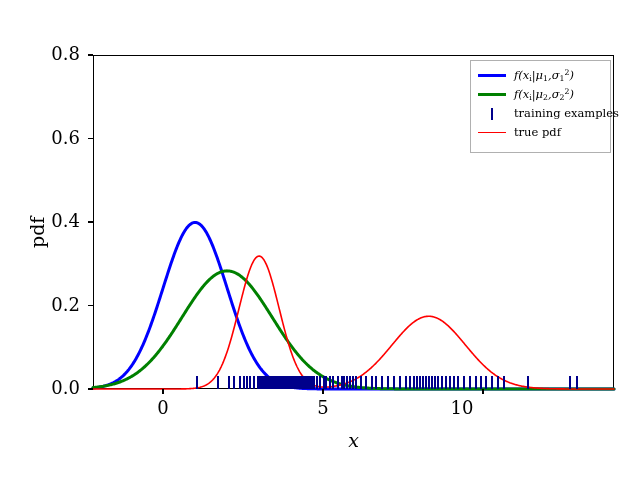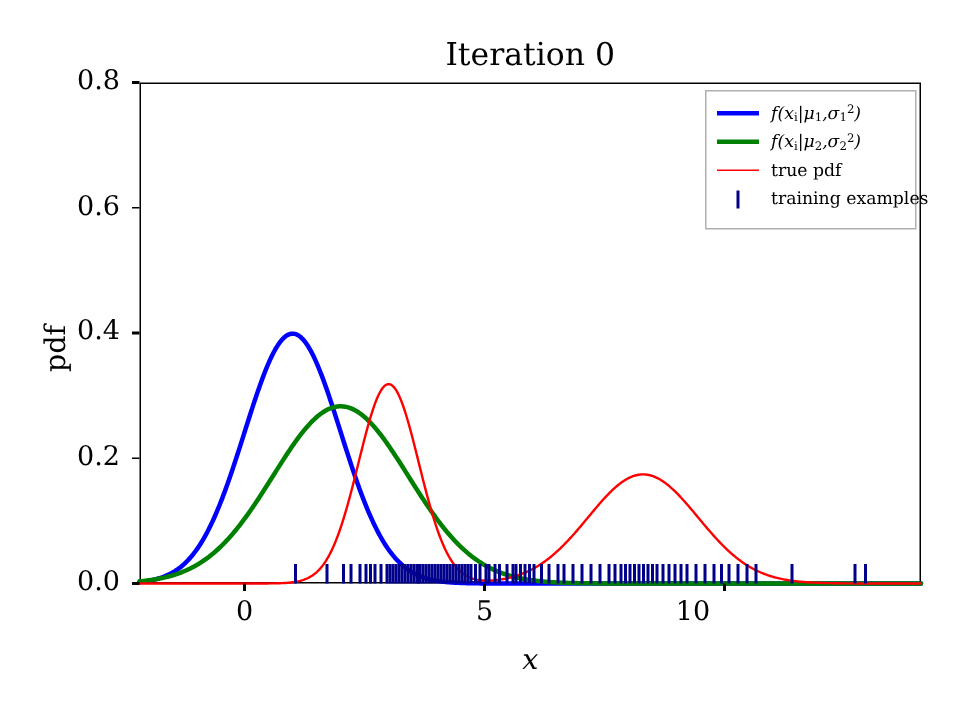--- a/index.html
+++ b/index.html
@@ -55,21 +55,20 @@
   sub{vertical-align:-0.22em;}
   sup{vertical-align:0.46em;}
   #rug-layer,#curve-layer{position:absolute;left:0;top:0;width:640px;height:480px;pointer-events:none;}
   .rug-tick{position:absolute;background:#00008b;width:2px;}
 </style>
 </head>
 <body>
 
 <div id="figure">
 
-  <div id="plot-title" style="left: 93px; width: 521px; top: 24px;">Iteration 0</div>
 
   <div class="axes-frame" id="axes-frame" style="left: 93px; top: 55px; width: 521px; height: 334px;"></div>
 
   <svg id="curve-layer" viewBox="0 0 640 480" width="640" height="480">
       <path d="M93.00,387.97 L93.74,387.89 L94.49,387.81 L95.23,387.72 L95.98,387.62 L96.72,387.52 L97.47,387.41 L98.21,387.30 L98.95,387.17 L99.70,387.04 L100.44,386.90 L101.19,386.75 L101.93,386.59 L102.68,386.42 L103.42,386.25 L104.16,386.06 L104.91,385.86 L105.65,385.65 L106.40,385.42 L107.14,385.18 L107.89,384.93 L108.63,384.67 L109.37,384.39 L110.12,384.09 L110.86,383.78 L111.61,383.45 L112.35,383.11 L113.10,382.75 L113.84,382.36 L114.58,381.96 L115.33,381.54 L116.07,381.10 L116.82,380.63 L117.56,380.14 L118.31,379.63 L119.05,379.10 L119.79,378.54 L120.54,377.95 L121.28,377.34 L122.03,376.70 L122.77,376.04 L123.52,375.34 L124.26,374.61 L125.00,373.86 L125.75,373.07 L126.49,372.25 L127.24,371.40 L127.98,370.52 L128.73,369.60 L129.47,368.65 L130.21,367.66 L130.96,366.63 L131.70,365.57 L132.45,364.47 L133.19,363.34 L133.94,362.17 L134.68,360.95 L135.42,359.70 L136.17,358.41 L136.91,357.08 L137.66,355.72 L138.40,354.31 L139.15,352.86 L139.89,351.37 L140.63,349.84 L141.38,348.27 L142.12,346.66 L142.87,345.01 L143.61,343.32 L144.36,341.59 L145.10,339.82 L145.84,338.02 L146.59,336.17 L147.33,334.29 L148.08,332.38 L148.82,330.43 L149.57,328.44 L150.31,326.42 L151.05,324.37 L151.80,322.28 L152.54,320.17 L153.29,318.03 L154.03,315.86 L154.78,313.66 L155.52,311.44 L156.26,309.20 L157.01,306.94 L157.75,304.66 L158.50,302.37 L159.24,300.06 L159.99,297.73 L160.73,295.40 L161.47,293.06 L162.22,290.71 L162.96,288.36 L163.71,286.01 L164.45,283.67 L165.20,281.33 L165.94,278.99 L166.68,276.67 L167.43,274.35 L168.17,272.06 L168.92,269.78 L169.66,267.52 L170.41,265.29 L171.15,263.09 L171.89,260.91 L172.64,258.77 L173.38,256.66 L174.13,254.60 L174.87,252.57 L175.62,250.59 L176.36,248.65 L177.10,246.77 L177.85,244.94 L178.59,243.16 L179.34,241.44 L180.08,239.78 L180.83,238.19 L181.57,236.66 L182.31,235.19 L183.06,233.80 L183.80,232.48 L184.55,231.24 L185.29,230.07 L186.04,228.97 L186.78,227.96 L187.52,227.03 L188.27,226.18 L189.01,225.42 L189.76,224.74 L190.50,224.14 L191.25,223.64 L191.99,223.22 L192.73,222.89 L193.48,222.65 L194.22,222.50 L194.97,222.44 L195.71,222.47 L196.46,222.59 L197.20,222.80 L197.94,223.10 L198.69,223.49 L199.43,223.97 L200.18,224.53 L200.92,225.19 L201.67,225.92 L202.41,226.74 L203.15,227.65 L203.90,228.64 L204.64,229.70 L205.39,230.85 L206.13,232.07 L206.88,233.37 L207.62,234.74 L208.36,236.18 L209.11,237.68 L209.85,239.26 L210.60,240.90 L211.34,242.60 L212.09,244.35 L212.83,246.17 L213.57,248.04 L214.32,249.96 L215.06,251.92 L215.81,253.93 L216.55,255.99 L217.30,258.08 L218.04,260.21 L218.78,262.38 L219.53,264.57 L220.27,266.80 L221.02,269.05 L221.76,271.32 L222.51,273.61 L223.25,275.91 L223.99,278.24 L224.74,280.57 L225.48,282.91 L226.23,285.25 L226.97,287.60 L227.72,289.95 L228.46,292.30 L229.20,294.64 L229.95,296.98 L230.69,299.30 L231.44,301.62 L232.18,303.92 L232.93,306.20 L233.67,308.47 L234.41,310.72 L235.16,312.95 L235.90,315.15 L236.65,317.33 L237.39,319.48 L238.14,321.60 L238.88,323.69 L239.62,325.76 L240.37,327.79 L241.11,329.78 L241.86,331.75 L242.60,333.68 L243.35,335.57 L244.09,337.42 L244.83,339.24 L245.58,341.02 L246.32,342.76 L247.07,344.46 L247.81,346.13 L248.56,347.75 L249.30,349.33 L250.04,350.88 L250.79,352.38 L251.53,353.84 L252.28,355.26 L253.02,356.64 L253.77,357.99 L254.51,359.29 L255.25,360.55 L256.00,361.78 L256.74,362.96 L257.49,364.11 L258.23,365.22 L258.98,366.29 L259.72,367.33 L260.46,368.33 L261.21,369.29 L261.95,370.22 L262.70,371.12 L263.44,371.98 L264.19,372.81 L264.93,373.61 L265.67,374.37 L266.42,375.11 L267.16,375.81 L267.91,376.49 L268.65,377.14 L269.40,377.76 L270.14,378.35 L270.88,378.92 L271.63,379.46 L272.37,379.98 L273.12,380.48 L273.86,380.95 L274.61,381.40 L275.35,381.83 L276.09,382.24 L276.84,382.62 L277.58,382.99 L278.33,383.34 L279.07,383.68 L279.82,383.99 L280.56,384.29 L281.30,384.58 L282.05,384.85 L282.79,385.10 L283.54,385.35 L284.28,385.57 L285.03,385.79 L285.77,385.99 L286.51,386.19 L287.26,386.37 L288.00,386.54 L288.75,386.70 L289.49,386.85 L290.24,387.00 L290.98,387.13 L291.72,387.26 L292.47,387.37 L293.21,387.49 L293.96,387.59 L294.70,387.69 L295.45,387.78 L296.19,387.87 L296.93,387.95 L297.68,388.02 L298.42,388.09 L299.17,388.16 L299.91,388.22 L300.66,388.28 L301.40,388.33 L302.14,388.38 L302.89,388.43 L303.63,388.47 L304.38,388.51 L305.12,388.55 L305.87,388.58 L306.61,388.62 L307.35,388.65 L308.10,388.67 L308.84,388.70 L309.59,388.72 L310.33,388.75 L311.08,388.77 L311.82,388.79 L312.56,388.80 L313.31,388.82 L314.05,388.83 L314.80,388.85 L315.54,388.86 L316.29,388.87 L317.03,388.88 L317.77,388.89 L318.52,388.90 L319.26,388.91 L320.01,388.92 L320.75,388.93 L321.50,388.93 L322.24,388.94 L322.98,388.94 L323.73,388.95 L324.47,388.95 L325.22,388.96 L325.96,388.96 L326.71,388.96 L327.45,388.97 L328.19,388.97 L328.94,388.97 L329.68,388.98 L330.43,388.98 L331.17,388.98 L331.92,388.98 L332.66,388.98 L333.40,388.99 L334.15,388.99 L334.89,388.99 L335.64,388.99 L336.38,388.99 L337.13,388.99 L337.87,388.99 L338.61,388.99 L339.36,388.99 L340.10,388.99 L340.85,388.99 L341.59,389.00 L342.34,389.00 L343.08,389.00 L343.82,389.00 L344.57,389.00 L345.31,389.00 L346.06,389.00 L346.80,389.00 L347.55,389.00 L348.29,389.00 L349.03,389.00 L349.78,389.00 L350.52,389.00 L351.27,389.00 L352.01,389.00 L352.76,389.00 L353.50,389.00 L354.24,389.00 L354.99,389.00 L355.73,389.00 L356.48,389.00 L357.22,389.00 L357.97,389.00 L358.71,389.00 L359.45,389.00 L360.20,389.00 L360.94,389.00 L361.69,389.00 L362.43,389.00 L363.18,389.00 L363.92,389.00 L364.66,389.00 L365.41,389.00 L366.15,389.00 L366.90,389.00 L367.64,389.00 L368.39,389.00 L369.13,389.00 L369.87,389.00 L370.62,389.00 L371.36,389.00 L372.11,389.00 L372.85,389.00 L373.60,389.00 L374.34,389.00 L375.08,389.00 L375.83,389.00 L376.57,389.00 L377.32,389.00 L378.06,389.00 L378.81,389.00 L379.55,389.00 L380.29,389.00 L381.04,389.00 L381.78,389.00 L382.53,389.00 L383.27,389.00 L384.02,389.00 L384.76,389.00 L385.50,389.00 L386.25,389.00 L386.99,389.00 L387.74,389.00 L388.48,389.00 L389.23,389.00 L389.97,389.00 L390.71,389.00 L391.46,389.00 L392.20,389.00 L392.95,389.00 L393.69,389.00 L394.44,389.00 L395.18,389.00 L395.92,389.00 L396.67,389.00 L397.41,389.00 L398.16,389.00 L398.90,389.00 L399.65,389.00 L400.39,389.00 L401.13,389.00 L401.88,389.00 L402.62,389.00 L403.37,389.00 L404.11,389.00 L404.86,389.00 L405.60,389.00 L406.34,389.00 L407.09,389.00 L407.83,389.00 L408.58,389.00 L409.32,389.00 L410.07,389.00 L410.81,389.00 L411.55,389.00 L412.30,389.00 L413.04,389.00 L413.79,389.00 L414.53,389.00 L415.28,389.00 L416.02,389.00 L416.76,389.00 L417.51,389.00 L418.25,389.00 L419.00,389.00 L419.74,389.00 L420.49,389.00 L421.23,389.00 L421.97,389.00 L422.72,389.00 L423.46,389.00 L424.21,389.00 L424.95,389.00 L425.70,389.00 L426.44,389.00 L427.18,389.00 L427.93,389.00 L428.67,389.00 L429.42,389.00 L430.16,389.00 L430.91,389.00 L431.65,389.00 L432.39,389.00 L433.14,389.00 L433.88,389.00 L434.63,389.00 L435.37,389.00 L436.12,389.00 L436.86,389.00 L437.60,389.00 L438.35,389.00 L439.09,389.00 L439.84,389.00 L440.58,389.00 L441.33,389.00 L442.07,389.00 L442.81,389.00 L443.56,389.00 L444.30,389.00 L445.05,389.00 L445.79,389.00 L446.54,389.00 L447.28,389.00 L448.02,389.00 L448.77,389.00 L449.51,389.00 L450.26,389.00 L451.00,389.00 L451.75,389.00 L452.49,389.00 L453.23,389.00 L453.98,389.00 L454.72,389.00 L455.47,389.00 L456.21,389.00 L456.96,389.00 L457.70,389.00 L458.44,389.00 L459.19,389.00 L459.93,389.00 L460.68,389.00 L461.42,389.00 L462.17,389.00 L462.91,389.00 L463.65,389.00 L464.40,389.00 L465.14,389.00 L465.89,389.00 L466.63,389.00 L467.38,389.00 L468.12,389.00 L468.86,389.00 L469.61,389.00 L470.35,389.00 L471.10,389.00 L471.84,389.00 L472.59,389.00 L473.33,389.00 L474.07,389.00 L474.82,389.00 L475.56,389.00 L476.31,389.00 L477.05,389.00 L477.80,389.00 L478.54,389.00 L479.28,389.00 L480.03,389.00 L480.77,389.00 L481.52,389.00 L482.26,389.00 L483.01,389.00 L483.75,389.00 L484.49,389.00 L485.24,389.00 L485.98,389.00 L486.73,389.00 L487.47,389.00 L488.22,389.00 L488.96,389.00 L489.70,389.00 L490.45,389.00 L491.19,389.00 L491.94,389.00 L492.68,389.00 L493.43,389.00 L494.17,389.00 L494.91,389.00 L495.66,389.00 L496.40,389.00 L497.15,389.00 L497.89,389.00 L498.64,389.00 L499.38,389.00 L500.12,389.00 L500.87,389.00 L501.61,389.00 L502.36,389.00 L503.10,389.00 L503.85,389.00 L504.59,389.00 L505.33,389.00 L506.08,389.00 L506.82,389.00 L507.57,389.00 L508.31,389.00 L509.06,389.00 L509.80,389.00 L510.54,389.00 L511.29,389.00 L512.03,389.00 L512.78,389.00 L513.52,389.00 L514.27,389.00 L515.01,389.00 L515.75,389.00 L516.50,389.00 L517.24,389.00 L517.99,389.00 L518.73,389.00 L519.48,389.00 L520.22,389.00 L520.96,389.00 L521.71,389.00 L522.45,389.00 L523.20,389.00 L523.94,389.00 L524.69,389.00 L525.43,389.00 L526.17,389.00 L526.92,389.00 L527.66,389.00 L528.41,389.00 L529.15,389.00 L529.90,389.00 L530.64,389.00 L531.38,389.00 L532.13,389.00 L532.87,389.00 L533.62,389.00 L534.36,389.00 L535.11,389.00 L535.85,389.00 L536.59,389.00 L537.34,389.00 L538.08,389.00 L538.83,389.00 L539.57,389.00 L540.32,389.00 L541.06,389.00 L541.80,389.00 L542.55,389.00 L543.29,389.00 L544.04,389.00 L544.78,389.00 L545.53,389.00 L546.27,389.00 L547.01,389.00 L547.76,389.00 L548.50,389.00 L549.25,389.00 L549.99,389.00 L550.74,389.00 L551.48,389.00 L552.22,389.00 L552.97,389.00 L553.71,389.00 L554.46,389.00 L555.20,389.00 L555.95,389.00 L556.69,389.00 L557.43,389.00 L558.18,389.00 L558.92,389.00 L559.67,389.00 L560.41,389.00 L561.16,389.00 L561.90,389.00 L562.64,389.00 L563.39,389.00 L564.13,389.00 L564.88,389.00 L565.62,389.00 L566.37,389.00 L567.11,389.00 L567.85,389.00 L568.60,389.00 L569.34,389.00 L570.09,389.00 L570.83,389.00 L571.58,389.00 L572.32,389.00 L573.06,389.00 L573.81,389.00 L574.55,389.00 L575.30,389.00 L576.04,389.00 L576.79,389.00 L577.53,389.00 L578.27,389.00 L579.02,389.00 L579.76,389.00 L580.51,389.00 L581.25,389.00 L582.00,389.00 L582.74,389.00 L583.48,389.00 L584.23,389.00 L584.97,389.00 L585.72,389.00 L586.46,389.00 L587.21,389.00 L587.95,389.00 L588.69,389.00 L589.44,389.00 L590.18,389.00 L590.93,389.00 L591.67,389.00 L592.42,389.00 L593.16,389.00 L593.90,389.00 L594.65,389.00 L595.39,389.00 L596.14,389.00 L596.88,389.00 L597.63,389.00 L598.37,389.00 L599.11,389.00 L599.86,389.00 L600.60,389.00 L601.35,389.00 L602.09,389.00 L602.84,389.00 L603.58,389.00 L604.32,389.00 L605.07,389.00 L605.81,389.00 L606.56,389.00 L607.30,389.00 L608.05,389.00 L608.79,389.00 L609.53,389.00 L610.28,389.00 L611.02,389.00 L611.77,389.00 L612.51,389.00 L613.26,389.00 L614.00,389.00 " fill="none" stroke="#0000ff" stroke-width="3" stroke-linejoin="round" stroke-linecap="round"></path>
       <path d="M93.00,387.57 L93.74,387.50 L94.49,387.43 L95.23,387.35 L95.98,387.27 L96.72,387.18 L97.47,387.09 L98.21,387.00 L98.95,386.90 L99.70,386.80 L100.44,386.70 L101.19,386.59 L101.93,386.48 L102.68,386.36 L103.42,386.24 L104.16,386.11 L104.91,385.98 L105.65,385.84 L106.40,385.70 L107.14,385.55 L107.89,385.39 L108.63,385.23 L109.37,385.07 L110.12,384.90 L110.86,384.72 L111.61,384.53 L112.35,384.34 L113.10,384.14 L113.84,383.94 L114.58,383.72 L115.33,383.50 L116.07,383.27 L116.82,383.04 L117.56,382.79 L118.31,382.54 L119.05,382.28 L119.79,382.01 L120.54,381.73 L121.28,381.44 L122.03,381.14 L122.77,380.84 L123.52,380.52 L124.26,380.20 L125.00,379.86 L125.75,379.51 L126.49,379.16 L127.24,378.79 L127.98,378.41 L128.73,378.02 L129.47,377.62 L130.21,377.21 L130.96,376.79 L131.70,376.35 L132.45,375.91 L133.19,375.45 L133.94,374.98 L134.68,374.49 L135.42,374.00 L136.17,373.49 L136.91,372.96 L137.66,372.43 L138.40,371.88 L139.15,371.32 L139.89,370.74 L140.63,370.15 L141.38,369.55 L142.12,368.94 L142.87,368.31 L143.61,367.66 L144.36,367.00 L145.10,366.33 L145.84,365.65 L146.59,364.94 L147.33,364.23 L148.08,363.50 L148.82,362.76 L149.57,362.00 L150.31,361.23 L151.05,360.44 L151.80,359.64 L152.54,358.82 L153.29,357.99 L154.03,357.15 L154.78,356.29 L155.52,355.42 L156.26,354.54 L157.01,353.64 L157.75,352.72 L158.50,351.80 L159.24,350.86 L159.99,349.91 L160.73,348.94 L161.47,347.96 L162.22,346.97 L162.96,345.97 L163.71,344.95 L164.45,343.93 L165.20,342.89 L165.94,341.84 L166.68,340.78 L167.43,339.71 L168.17,338.63 L168.92,337.54 L169.66,336.44 L170.41,335.34 L171.15,334.22 L171.89,333.10 L172.64,331.97 L173.38,330.83 L174.13,329.68 L174.87,328.53 L175.62,327.37 L176.36,326.21 L177.10,325.04 L177.85,323.87 L178.59,322.70 L179.34,321.52 L180.08,320.34 L180.83,319.16 L181.57,317.98 L182.31,316.80 L183.06,315.62 L183.80,314.44 L184.55,313.26 L185.29,312.08 L186.04,310.91 L186.78,309.74 L187.52,308.57 L188.27,307.41 L189.01,306.26 L189.76,305.11 L190.50,303.97 L191.25,302.84 L191.99,301.71 L192.73,300.60 L193.48,299.49 L194.22,298.40 L194.97,297.31 L195.71,296.24 L196.46,295.19 L197.20,294.14 L197.94,293.11 L198.69,292.10 L199.43,291.10 L200.18,290.12 L200.92,289.16 L201.67,288.21 L202.41,287.28 L203.15,286.38 L203.90,285.49 L204.64,284.62 L205.39,283.78 L206.13,282.95 L206.88,282.15 L207.62,281.37 L208.36,280.62 L209.11,279.89 L209.85,279.19 L210.60,278.51 L211.34,277.85 L212.09,277.23 L212.83,276.63 L213.57,276.06 L214.32,275.51 L215.06,275.00 L215.81,274.51 L216.55,274.05 L217.30,273.62 L218.04,273.23 L218.78,272.86 L219.53,272.52 L220.27,272.21 L221.02,271.94 L221.76,271.69 L222.51,271.48 L223.25,271.30 L223.99,271.15 L224.74,271.03 L225.48,270.95 L226.23,270.90 L226.97,270.87 L227.72,270.88 L228.46,270.93 L229.20,271.00 L229.95,271.11 L230.69,271.25 L231.44,271.42 L232.18,271.62 L232.93,271.86 L233.67,272.12 L234.41,272.42 L235.16,272.75 L235.90,273.10 L236.65,273.49 L237.39,273.91 L238.14,274.36 L238.88,274.84 L239.62,275.34 L240.37,275.88 L241.11,276.44 L241.86,277.03 L242.60,277.65 L243.35,278.30 L244.09,278.97 L244.83,279.66 L245.58,280.38 L246.32,281.13 L247.07,281.90 L247.81,282.69 L248.56,283.51 L249.30,284.35 L250.04,285.21 L250.79,286.09 L251.53,286.99 L252.28,287.91 L253.02,288.85 L253.77,289.81 L254.51,290.79 L255.25,291.78 L256.00,292.79 L256.74,293.81 L257.49,294.85 L258.23,295.91 L258.98,296.97 L259.72,298.05 L260.46,299.14 L261.21,300.24 L261.95,301.35 L262.70,302.48 L263.44,303.61 L264.19,304.75 L264.93,305.89 L265.67,307.04 L266.42,308.20 L267.16,309.37 L267.91,310.54 L268.65,311.71 L269.40,312.88 L270.14,314.06 L270.88,315.24 L271.63,316.42 L272.37,317.61 L273.12,318.79 L273.86,319.97 L274.61,321.15 L275.35,322.32 L276.09,323.50 L276.84,324.67 L277.58,325.84 L278.33,327.00 L279.07,328.16 L279.82,329.31 L280.56,330.46 L281.30,331.60 L282.05,332.74 L282.79,333.86 L283.54,334.98 L284.28,336.09 L285.03,337.19 L285.77,338.29 L286.51,339.37 L287.26,340.44 L288.00,341.50 L288.75,342.56 L289.49,343.60 L290.24,344.63 L290.98,345.65 L291.72,346.65 L292.47,347.65 L293.21,348.63 L293.96,349.60 L294.70,350.56 L295.45,351.50 L296.19,352.43 L296.93,353.35 L297.68,354.25 L298.42,355.14 L299.17,356.02 L299.91,356.88 L300.66,357.73 L301.40,358.56 L302.14,359.38 L302.89,360.18 L303.63,360.98 L304.38,361.75 L305.12,362.52 L305.87,363.26 L306.61,364.00 L307.35,364.72 L308.10,365.42 L308.84,366.11 L309.59,366.79 L310.33,367.45 L311.08,368.10 L311.82,368.74 L312.56,369.36 L313.31,369.96 L314.05,370.56 L314.80,371.14 L315.54,371.70 L316.29,372.26 L317.03,372.79 L317.77,373.32 L318.52,373.83 L319.26,374.33 L320.01,374.82 L320.75,375.30 L321.50,375.76 L322.24,376.21 L322.98,376.65 L323.73,377.08 L324.47,377.49 L325.22,377.90 L325.96,378.29 L326.71,378.67 L327.45,379.04 L328.19,379.40 L328.94,379.75 L329.68,380.09 L330.43,380.42 L331.17,380.74 L331.92,381.05 L332.66,381.35 L333.40,381.64 L334.15,381.92 L334.89,382.19 L335.64,382.46 L336.38,382.71 L337.13,382.96 L337.87,383.20 L338.61,383.43 L339.36,383.65 L340.10,383.87 L340.85,384.08 L341.59,384.28 L342.34,384.47 L343.08,384.66 L343.82,384.84 L344.57,385.01 L345.31,385.18 L346.06,385.34 L346.80,385.50 L347.55,385.65 L348.29,385.80 L349.03,385.93 L349.78,386.07 L350.52,386.20 L351.27,386.32 L352.01,386.44 L352.76,386.56 L353.50,386.67 L354.24,386.77 L354.99,386.87 L355.73,386.97 L356.48,387.06 L357.22,387.15 L357.97,387.24 L358.71,387.32 L359.45,387.40 L360.20,387.48 L360.94,387.55 L361.69,387.62 L362.43,387.69 L363.18,387.75 L363.92,387.81 L364.66,387.87 L365.41,387.92 L366.15,387.98 L366.90,388.03 L367.64,388.08 L368.39,388.12 L369.13,388.17 L369.87,388.21 L370.62,388.25 L371.36,388.29 L372.11,388.32 L372.85,388.36 L373.60,388.39 L374.34,388.42 L375.08,388.45 L375.83,388.48 L376.57,388.51 L377.32,388.54 L378.06,388.56 L378.81,388.59 L379.55,388.61 L380.29,388.63 L381.04,388.65 L381.78,388.67 L382.53,388.69 L383.27,388.70 L384.02,388.72 L384.76,388.74 L385.50,388.75 L386.25,388.77 L386.99,388.78 L387.74,388.79 L388.48,388.80 L389.23,388.81 L389.97,388.83 L390.71,388.84 L391.46,388.84 L392.20,388.85 L392.95,388.86 L393.69,388.87 L394.44,388.88 L395.18,388.89 L395.92,388.89 L396.67,388.90 L397.41,388.90 L398.16,388.91 L398.90,388.92 L399.65,388.92 L400.39,388.93 L401.13,388.93 L401.88,388.93 L402.62,388.94 L403.37,388.94 L404.11,388.95 L404.86,388.95 L405.60,388.95 L406.34,388.96 L407.09,388.96 L407.83,388.96 L408.58,388.96 L409.32,388.97 L410.07,388.97 L410.81,388.97 L411.55,388.97 L412.30,388.97 L413.04,388.98 L413.79,388.98 L414.53,388.98 L415.28,388.98 L416.02,388.98 L416.76,388.98 L417.51,388.98 L418.25,388.99 L419.00,388.99 L419.74,388.99 L420.49,388.99 L421.23,388.99 L421.97,388.99 L422.72,388.99 L423.46,388.99 L424.21,388.99 L424.95,388.99 L425.70,388.99 L426.44,388.99 L427.18,388.99 L427.93,388.99 L428.67,388.99 L429.42,388.99 L430.16,389.00 L430.91,389.00 L431.65,389.00 L432.39,389.00 L433.14,389.00 L433.88,389.00 L434.63,389.00 L435.37,389.00 L436.12,389.00 L436.86,389.00 L437.60,389.00 L438.35,389.00 L439.09,389.00 L439.84,389.00 L440.58,389.00 L441.33,389.00 L442.07,389.00 L442.81,389.00 L443.56,389.00 L444.30,389.00 L445.05,389.00 L445.79,389.00 L446.54,389.00 L447.28,389.00 L448.02,389.00 L448.77,389.00 L449.51,389.00 L450.26,389.00 L451.00,389.00 L451.75,389.00 L452.49,389.00 L453.23,389.00 L453.98,389.00 L454.72,389.00 L455.47,389.00 L456.21,389.00 L456.96,389.00 L457.70,389.00 L458.44,389.00 L459.19,389.00 L459.93,389.00 L460.68,389.00 L461.42,389.00 L462.17,389.00 L462.91,389.00 L463.65,389.00 L464.40,389.00 L465.14,389.00 L465.89,389.00 L466.63,389.00 L467.38,389.00 L468.12,389.00 L468.86,389.00 L469.61,389.00 L470.35,389.00 L471.10,389.00 L471.84,389.00 L472.59,389.00 L473.33,389.00 L474.07,389.00 L474.82,389.00 L475.56,389.00 L476.31,389.00 L477.05,389.00 L477.80,389.00 L478.54,389.00 L479.28,389.00 L480.03,389.00 L480.77,389.00 L481.52,389.00 L482.26,389.00 L483.01,389.00 L483.75,389.00 L484.49,389.00 L485.24,389.00 L485.98,389.00 L486.73,389.00 L487.47,389.00 L488.22,389.00 L488.96,389.00 L489.70,389.00 L490.45,389.00 L491.19,389.00 L491.94,389.00 L492.68,389.00 L493.43,389.00 L494.17,389.00 L494.91,389.00 L495.66,389.00 L496.40,389.00 L497.15,389.00 L497.89,389.00 L498.64,389.00 L499.38,389.00 L500.12,389.00 L500.87,389.00 L501.61,389.00 L502.36,389.00 L503.10,389.00 L503.85,389.00 L504.59,389.00 L505.33,389.00 L506.08,389.00 L506.82,389.00 L507.57,389.00 L508.31,389.00 L509.06,389.00 L509.80,389.00 L510.54,389.00 L511.29,389.00 L512.03,389.00 L512.78,389.00 L513.52,389.00 L514.27,389.00 L515.01,389.00 L515.75,389.00 L516.50,389.00 L517.24,389.00 L517.99,389.00 L518.73,389.00 L519.48,389.00 L520.22,389.00 L520.96,389.00 L521.71,389.00 L522.45,389.00 L523.20,389.00 L523.94,389.00 L524.69,389.00 L525.43,389.00 L526.17,389.00 L526.92,389.00 L527.66,389.00 L528.41,389.00 L529.15,389.00 L529.90,389.00 L530.64,389.00 L531.38,389.00 L532.13,389.00 L532.87,389.00 L533.62,389.00 L534.36,389.00 L535.11,389.00 L535.85,389.00 L536.59,389.00 L537.34,389.00 L538.08,389.00 L538.83,389.00 L539.57,389.00 L540.32,389.00 L541.06,389.00 L541.80,389.00 L542.55,389.00 L543.29,389.00 L544.04,389.00 L544.78,389.00 L545.53,389.00 L546.27,389.00 L547.01,389.00 L547.76,389.00 L548.50,389.00 L549.25,389.00 L549.99,389.00 L550.74,389.00 L551.48,389.00 L552.22,389.00 L552.97,389.00 L553.71,389.00 L554.46,389.00 L555.20,389.00 L555.95,389.00 L556.69,389.00 L557.43,389.00 L558.18,389.00 L558.92,389.00 L559.67,389.00 L560.41,389.00 L561.16,389.00 L561.90,389.00 L562.64,389.00 L563.39,389.00 L564.13,389.00 L564.88,389.00 L565.62,389.00 L566.37,389.00 L567.11,389.00 L567.85,389.00 L568.60,389.00 L569.34,389.00 L570.09,389.00 L570.83,389.00 L571.58,389.00 L572.32,389.00 L573.06,389.00 L573.81,389.00 L574.55,389.00 L575.30,389.00 L576.04,389.00 L576.79,389.00 L577.53,389.00 L578.27,389.00 L579.02,389.00 L579.76,389.00 L580.51,389.00 L581.25,389.00 L582.00,389.00 L582.74,389.00 L583.48,389.00 L584.23,389.00 L584.97,389.00 L585.72,389.00 L586.46,389.00 L587.21,389.00 L587.95,389.00 L588.69,389.00 L589.44,389.00 L590.18,389.00 L590.93,389.00 L591.67,389.00 L592.42,389.00 L593.16,389.00 L593.90,389.00 L594.65,389.00 L595.39,389.00 L596.14,389.00 L596.88,389.00 L597.63,389.00 L598.37,389.00 L599.11,389.00 L599.86,389.00 L600.60,389.00 L601.35,389.00 L602.09,389.00 L602.84,389.00 L603.58,389.00 L604.32,389.00 L605.07,389.00 L605.81,389.00 L606.56,389.00 L607.30,389.00 L608.05,389.00 L608.79,389.00 L609.53,389.00 L610.28,389.00 L611.02,389.00 L611.77,389.00 L612.51,389.00 L613.26,389.00 L614.00,389.00 " fill="none" stroke="#008000" stroke-width="3" stroke-linejoin="round" stroke-linecap="round"></path>
       <path d="M93.00,389.00 L93.74,389.00 L94.49,389.00 L95.23,389.00 L95.98,389.00 L96.72,389.00 L97.47,389.00 L98.21,389.00 L98.95,389.00 L99.70,389.00 L100.44,389.00 L101.19,389.00 L101.93,389.00 L102.68,389.00 L103.42,389.00 L104.16,389.00 L104.91,389.00 L105.65,389.00 L106.40,389.00 L107.14,389.00 L107.89,389.00 L108.63,389.00 L109.37,389.00 L110.12,389.00 L110.86,389.00 L111.61,389.00 L112.35,389.00 L113.10,389.00 L113.84,389.00 L114.58,389.00 L115.33,389.00 L116.07,389.00 L116.82,389.00 L117.56,389.00 L118.31,389.00 L119.05,389.00 L119.79,389.00 L120.54,389.00 L121.28,389.00 L122.03,389.00 L122.77,389.00 L123.52,389.00 L124.26,389.00 L125.00,389.00 L125.75,389.00 L126.49,389.00 L127.24,389.00 L127.98,389.00 L128.73,389.00 L129.47,389.00 L130.21,389.00 L130.96,389.00 L131.70,389.00 L132.45,389.00 L133.19,389.00 L133.94,389.00 L134.68,389.00 L135.42,389.00 L136.17,389.00 L136.91,389.00 L137.66,389.00 L138.40,389.00 L139.15,389.00 L139.89,389.00 L140.63,389.00 L141.38,389.00 L142.12,389.00 L142.87,389.00 L143.61,389.00 L144.36,389.00 L145.10,389.00 L145.84,389.00 L146.59,389.00 L147.33,389.00 L148.08,389.00 L148.82,389.00 L149.57,389.00 L150.31,389.00 L151.05,389.00 L151.80,389.00 L152.54,389.00 L153.29,389.00 L154.03,389.00 L154.78,389.00 L155.52,389.00 L156.26,389.00 L157.01,389.00 L157.75,389.00 L158.50,389.00 L159.24,389.00 L159.99,389.00 L160.73,389.00 L161.47,389.00 L162.22,389.00 L162.96,389.00 L163.71,389.00 L164.45,389.00 L165.20,389.00 L165.94,389.00 L166.68,389.00 L167.43,389.00 L168.17,389.00 L168.92,388.99 L169.66,388.99 L170.41,388.99 L171.15,388.99 L171.89,388.99 L172.64,388.99 L173.38,388.99 L174.13,388.98 L174.87,388.98 L175.62,388.98 L176.36,388.97 L177.10,388.97 L177.85,388.96 L178.59,388.96 L179.34,388.95 L180.08,388.94 L180.83,388.93 L181.57,388.92 L182.31,388.91 L183.06,388.90 L183.80,388.88 L184.55,388.87 L185.29,388.85 L186.04,388.83 L186.78,388.80 L187.52,388.77 L188.27,388.74 L189.01,388.70 L189.76,388.66 L190.50,388.62 L191.25,388.57 L191.99,388.51 L192.73,388.44 L193.48,388.37 L194.22,388.29 L194.97,388.20 L195.71,388.10 L196.46,387.99 L197.20,387.87 L197.94,387.73 L198.69,387.58 L199.43,387.41 L200.18,387.23 L200.92,387.02 L201.67,386.80 L202.41,386.56 L203.15,386.29 L203.90,385.99 L204.64,385.67 L205.39,385.32 L206.13,384.94 L206.88,384.53 L207.62,384.07 L208.36,383.59 L209.11,383.06 L209.85,382.49 L210.60,381.87 L211.34,381.20 L212.09,380.49 L212.83,379.72 L213.57,378.90 L214.32,378.02 L215.06,377.08 L215.81,376.07 L216.55,375.00 L217.30,373.87 L218.04,372.66 L218.78,371.38 L219.53,370.03 L220.27,368.60 L221.02,367.10 L221.76,365.51 L222.51,363.85 L223.25,362.11 L223.99,360.28 L224.74,358.37 L225.48,356.39 L226.23,354.32 L226.97,352.17 L227.72,349.93 L228.46,347.63 L229.20,345.24 L229.95,342.78 L230.69,340.26 L231.44,337.66 L232.18,335.00 L232.93,332.28 L233.67,329.50 L234.41,326.68 L235.16,323.81 L235.90,320.90 L236.65,317.97 L237.39,315.00 L238.14,312.02 L238.88,309.03 L239.62,306.04 L240.37,303.05 L241.11,300.08 L241.86,297.14 L242.60,294.22 L243.35,291.35 L244.09,288.53 L244.83,285.77 L245.58,283.08 L246.32,280.48 L247.07,277.96 L247.81,275.53 L248.56,273.22 L249.30,271.02 L250.04,268.94 L250.79,267.00 L251.53,265.19 L252.28,263.53 L253.02,262.03 L253.77,260.68 L254.51,259.50 L255.25,258.49 L256.00,257.64 L256.74,256.98 L257.49,256.50 L258.23,256.19 L258.98,256.07 L259.72,256.14 L260.46,256.38 L261.21,256.81 L261.95,257.42 L262.70,258.20 L263.44,259.16 L264.19,260.29 L264.93,261.58 L265.67,263.04 L266.42,264.65 L267.16,266.41 L267.91,268.31 L268.65,270.35 L269.40,272.51 L270.14,274.79 L270.88,277.18 L271.63,279.67 L272.37,282.25 L273.12,284.91 L273.86,287.65 L274.61,290.45 L275.35,293.30 L276.09,296.20 L276.84,299.14 L277.58,302.10 L278.33,305.08 L279.07,308.07 L279.82,311.06 L280.56,314.05 L281.30,317.01 L282.05,319.96 L282.79,322.87 L283.54,325.75 L284.28,328.59 L285.03,331.38 L285.77,334.11 L286.51,336.79 L287.26,339.40 L288.00,341.95 L288.75,344.43 L289.49,346.83 L290.24,349.16 L290.98,351.41 L291.72,353.58 L292.47,355.67 L293.21,357.68 L293.96,359.61 L294.70,361.45 L295.45,363.21 L296.19,364.90 L296.93,366.50 L297.68,368.02 L298.42,369.46 L299.17,370.83 L299.91,372.12 L300.66,373.33 L301.40,374.48 L302.14,375.56 L302.89,376.57 L303.63,377.51 L304.38,378.40 L305.12,379.22 L305.87,379.99 L306.61,380.70 L307.35,381.36 L308.10,381.97 L308.84,382.54 L309.59,383.06 L310.33,383.53 L311.08,383.97 L311.82,384.37 L312.56,384.73 L313.31,385.06 L314.05,385.35 L314.80,385.62 L315.54,385.86 L316.29,386.07 L317.03,386.26 L317.77,386.42 L318.52,386.56 L319.26,386.69 L320.01,386.79 L320.75,386.88 L321.50,386.95 L322.24,387.00 L322.98,387.04 L323.73,387.06 L324.47,387.08 L325.22,387.07 L325.96,387.06 L326.71,387.04 L327.45,387.00 L328.19,386.96 L328.94,386.91 L329.68,386.84 L330.43,386.77 L331.17,386.69 L331.92,386.60 L332.66,386.50 L333.40,386.39 L334.15,386.28 L334.89,386.15 L335.64,386.02 L336.38,385.88 L337.13,385.73 L337.87,385.57 L338.61,385.41 L339.36,385.23 L340.10,385.05 L340.85,384.86 L341.59,384.66 L342.34,384.45 L343.08,384.24 L343.82,384.01 L344.57,383.77 L345.31,383.53 L346.06,383.27 L346.80,383.01 L347.55,382.73 L348.29,382.45 L349.03,382.15 L349.78,381.85 L350.52,381.53 L351.27,381.20 L352.01,380.86 L352.76,380.51 L353.50,380.15 L354.24,379.77 L354.99,379.39 L355.73,378.99 L356.48,378.58 L357.22,378.15 L357.97,377.72 L358.71,377.27 L359.45,376.81 L360.20,376.33 L360.94,375.84 L361.69,375.34 L362.43,374.83 L363.18,374.30 L363.92,373.76 L364.66,373.21 L365.41,372.64 L366.15,372.06 L366.90,371.47 L367.64,370.86 L368.39,370.24 L369.13,369.60 L369.87,368.96 L370.62,368.30 L371.36,367.62 L372.11,366.94 L372.85,366.24 L373.60,365.53 L374.34,364.80 L375.08,364.07 L375.83,363.32 L376.57,362.56 L377.32,361.79 L378.06,361.01 L378.81,360.22 L379.55,359.42 L380.29,358.61 L381.04,357.79 L381.78,356.96 L382.53,356.13 L383.27,355.28 L384.02,354.43 L384.76,353.57 L385.50,352.70 L386.25,351.83 L386.99,350.95 L387.74,350.07 L388.48,349.18 L389.23,348.29 L389.97,347.40 L390.71,346.51 L391.46,345.61 L392.20,344.72 L392.95,343.82 L393.69,342.93 L394.44,342.03 L395.18,341.14 L395.92,340.25 L396.67,339.37 L397.41,338.49 L398.16,337.62 L398.90,336.75 L399.65,335.89 L400.39,335.04 L401.13,334.20 L401.88,333.37 L402.62,332.54 L403.37,331.73 L404.11,330.94 L404.86,330.15 L405.60,329.38 L406.34,328.62 L407.09,327.88 L407.83,327.16 L408.58,326.45 L409.32,325.76 L410.07,325.09 L410.81,324.44 L411.55,323.81 L412.30,323.20 L413.04,322.62 L413.79,322.05 L414.53,321.51 L415.28,320.99 L416.02,320.50 L416.76,320.03 L417.51,319.58 L418.25,319.17 L419.00,318.78 L419.74,318.41 L420.49,318.07 L421.23,317.77 L421.97,317.48 L422.72,317.23 L423.46,317.01 L424.21,316.81 L424.95,316.65 L425.70,316.51 L426.44,316.41 L427.18,316.33 L427.93,316.28 L428.67,316.27 L429.42,316.28 L430.16,316.32 L430.91,316.40 L431.65,316.50 L432.39,316.63 L433.14,316.80 L433.88,316.99 L434.63,317.21 L435.37,317.46 L436.12,317.74 L436.86,318.05 L437.60,318.38 L438.35,318.74 L439.09,319.13 L439.84,319.55 L440.58,319.99 L441.33,320.46 L442.07,320.95 L442.81,321.46 L443.56,322.00 L444.30,322.57 L445.05,323.15 L445.79,323.76 L446.54,324.39 L447.28,325.04 L448.02,325.70 L448.77,326.39 L449.51,327.10 L450.26,327.82 L451.00,328.56 L451.75,329.31 L452.49,330.08 L453.23,330.87 L453.98,331.66 L454.72,332.47 L455.47,333.29 L456.21,334.12 L456.96,334.97 L457.70,335.82 L458.44,336.68 L459.19,337.54 L459.93,338.41 L460.68,339.29 L461.42,340.18 L462.17,341.06 L462.91,341.95 L463.65,342.85 L464.40,343.74 L465.14,344.64 L465.89,345.53 L466.63,346.43 L467.38,347.32 L468.12,348.22 L468.86,349.11 L469.61,349.99 L470.35,350.87 L471.10,351.75 L471.84,352.62 L472.59,353.49 L473.33,354.35 L474.07,355.20 L474.82,356.05 L475.56,356.89 L476.31,357.72 L477.05,358.54 L477.80,359.35 L478.54,360.15 L479.28,360.95 L480.03,361.73 L480.77,362.50 L481.52,363.26 L482.26,364.00 L483.01,364.74 L483.75,365.46 L484.49,366.18 L485.24,366.88 L485.98,367.56 L486.73,368.24 L487.47,368.90 L488.22,369.55 L488.96,370.18 L489.70,370.80 L490.45,371.41 L491.19,372.01 L491.94,372.59 L492.68,373.16 L493.43,373.71 L494.17,374.25 L494.91,374.78 L495.66,375.30 L496.40,375.80 L497.15,376.29 L497.89,376.76 L498.64,377.23 L499.38,377.68 L500.12,378.11 L500.87,378.54 L501.61,378.95 L502.36,379.35 L503.10,379.74 L503.85,380.12 L504.59,380.48 L505.33,380.83 L506.08,381.17 L506.82,381.50 L507.57,381.82 L508.31,382.13 L509.06,382.43 L509.80,382.72 L510.54,382.99 L511.29,383.26 L512.03,383.52 L512.78,383.77 L513.52,384.01 L514.27,384.24 L515.01,384.46 L515.75,384.67 L516.50,384.88 L517.24,385.07 L517.99,385.26 L518.73,385.44 L519.48,385.62 L520.22,385.78 L520.96,385.94 L521.71,386.10 L522.45,386.24 L523.20,386.38 L523.94,386.52 L524.69,386.65 L525.43,386.77 L526.17,386.88 L526.92,387.00 L527.66,387.10 L528.41,387.20 L529.15,387.30 L529.90,387.39 L530.64,387.48 L531.38,387.57 L532.13,387.65 L532.87,387.72 L533.62,387.79 L534.36,387.86 L535.11,387.93 L535.85,387.99 L536.59,388.05 L537.34,388.10 L538.08,388.15 L538.83,388.20 L539.57,388.25 L540.32,388.30 L541.06,388.34 L541.80,388.38 L542.55,388.42 L543.29,388.45 L544.04,388.49 L544.78,388.52 L545.53,388.55 L546.27,388.58 L547.01,388.60 L547.76,388.63 L548.50,388.65 L549.25,388.68 L549.99,388.70 L550.74,388.72 L551.48,388.73 L552.22,388.75 L552.97,388.77 L553.71,388.78 L554.46,388.80 L555.20,388.81 L555.95,388.82 L556.69,388.84 L557.43,388.85 L558.18,388.86 L558.92,388.87 L559.67,388.88 L560.41,388.89 L561.16,388.89 L561.90,388.90 L562.64,388.91 L563.39,388.92 L564.13,388.92 L564.88,388.93 L565.62,388.93 L566.37,388.94 L567.11,388.94 L567.85,388.95 L568.60,388.95 L569.34,388.95 L570.09,388.96 L570.83,388.96 L571.58,388.96 L572.32,388.97 L573.06,388.97 L573.81,388.97 L574.55,388.97 L575.30,388.98 L576.04,388.98 L576.79,388.98 L577.53,388.98 L578.27,388.98 L579.02,388.98 L579.76,388.99 L580.51,388.99 L581.25,388.99 L582.00,388.99 L582.74,388.99 L583.48,388.99 L584.23,388.99 L584.97,388.99 L585.72,388.99 L586.46,388.99 L587.21,388.99 L587.95,388.99 L588.69,388.99 L589.44,389.00 L590.18,389.00 L590.93,389.00 L591.67,389.00 L592.42,389.00 L593.16,389.00 L593.90,389.00 L594.65,389.00 L595.39,389.00 L596.14,389.00 L596.88,389.00 L597.63,389.00 L598.37,389.00 L599.11,389.00 L599.86,389.00 L600.60,389.00 L601.35,389.00 L602.09,389.00 L602.84,389.00 L603.58,389.00 L604.32,389.00 L605.07,389.00 L605.81,389.00 L606.56,389.00 L607.30,389.00 L608.05,389.00 L608.79,389.00 L609.53,389.00 L610.28,389.00 L611.02,389.00 L611.77,389.00 L612.51,389.00 L613.26,389.00 L614.00,389.00 " fill="none" stroke="#ff0000" stroke-width="1.6" stroke-linejoin="round" stroke-linecap="round"></path>
     </svg>
 
   <div id="rug-layer">
@@ -197,26 +196,26 @@
     <div class="legend-row">
       <span class="legend-swatch">
         <span class="ln" style="background:#008000"></span>
       </span>
       <span class="legend-label math">f</span>
         <span class="legend-label"><span style="font-style:italic">(x<sub>i</sub>|μ<sub>2</sub>,σ<sub>2</sub><sup>2</sup>)</span></span>
     </div>
 
     <div class="legend-row">
       <span class="legend-swatch">
+        <span class="rugmark" style="background:#00008b"></span>
+      </span>
+      <span class="legend-label">training examples</span>
+    </div>
+
+    <div class="legend-row">
+      <span class="legend-swatch">
         <span class="ln thin" style="background:#ff0000"></span>
       </span>
       <span class="legend-label">true pdf</span>
-    </div>
-
-    <div class="legend-row">
-      <span class="legend-swatch">
-        <span class="rugmark" style="background:#00008b"></span>
-      </span>
-      <span class="legend-label">training examples</span>
     </div>
 
   </div>
 </div>
 
 </body></html>

